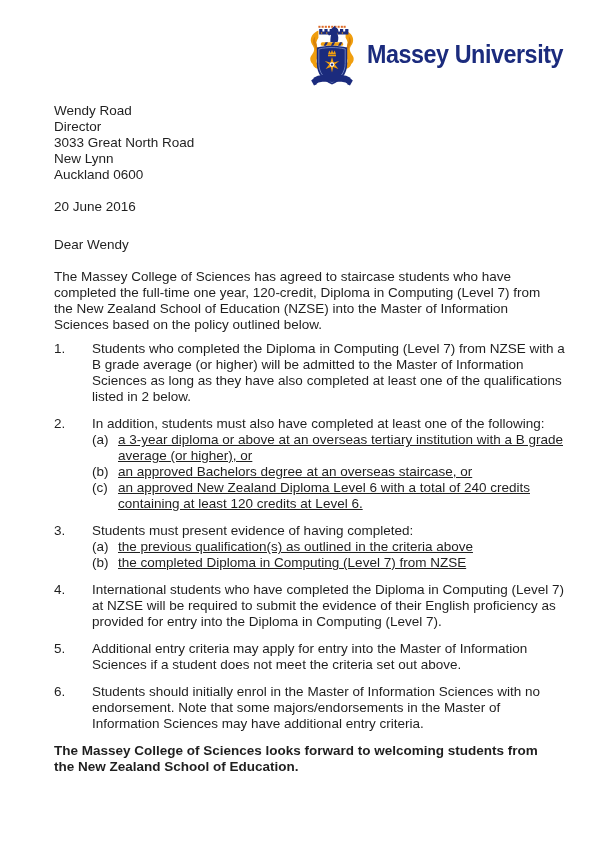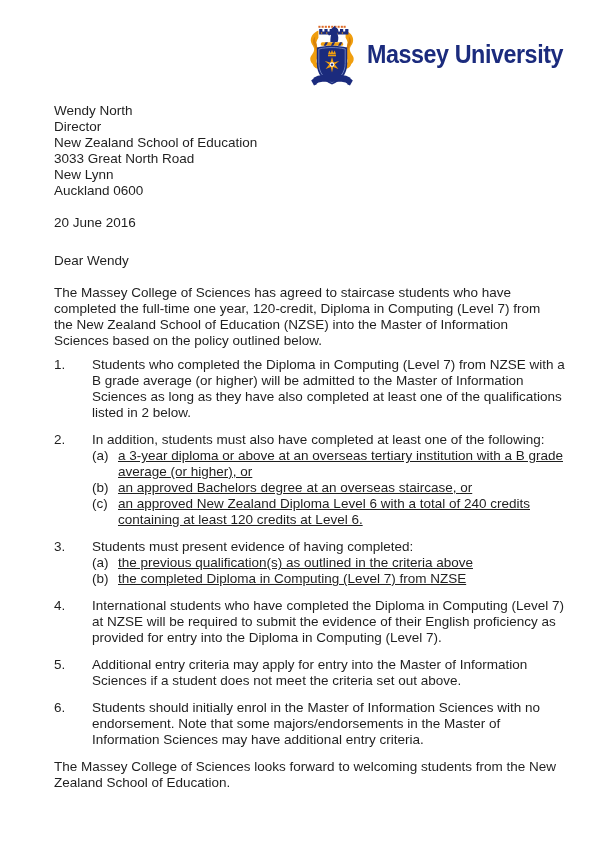--- a/index.html
+++ b/index.html
@@ -31,21 +31,21 @@
   .recipient{margin:0 0 16px 0;}
   .date{margin:0 0 22px 0;}
   .salutation{margin:3px 0 16px 0;}
   .intro{margin:0 0 8px 0;width:505px;}
   .li{display:flex;margin-bottom:11px;}
   .li-num{width:38px;flex:none;}
   .li-body{width:474px;}
   .sub{display:flex;}
   .sub-label{width:26px;flex:none;}
   .sub-text{flex:1;text-decoration:underline;}
-  .closing{width:505px;}
+  .closing{width:505px;font-weight:bold;}
 </style>
 </head>
 <body>
 
 <div class="page">
 
   <div class="logo">
     <svg class="crest" viewBox="0 0 60 96" aria-hidden="true">
 
       <g>
@@ -102,23 +102,22 @@
         <path class="f-navy" d="M52 79 l4 3.5 -3.5 6 -3.5 -1.5 z"></path>
         <path class="f-navy" d="M7 79 q5 -3.5 11 -3.5 h24 q6 0 11 3.5 l-2.2 8.5 q-3.5 -3.5 -8.8 -3.5 h-24 q-5.3 0 -8.8 3.5 z"></path>
       </g>
     </svg>
     <div class="wordmark">Massey University</div>
   </div>
 
   <div class="letter">
 
     <div class="recipient">
-      <div>Wendy North</div>
+      <div>Wendy Road</div>
       <div>Director</div>
-      <div>New Zealand School of Education</div>
       <div>3033 Great North Road</div>
       <div>New Lynn</div>
       <div>Auckland 0600</div>
     </div>
 
     <div class="date">20 June 2016</div>
 
     <div class="salutation">Dear Wendy</div>
 
     <div class="intro">The Massey College of Sciences has agreed to staircase students who have completed the full-time one year, 120-credit, Diploma in Computing (Level 7) from the New Zealand School of Education (NZSE) into the Master of Information Sciences based on the policy outlined below.</div>

